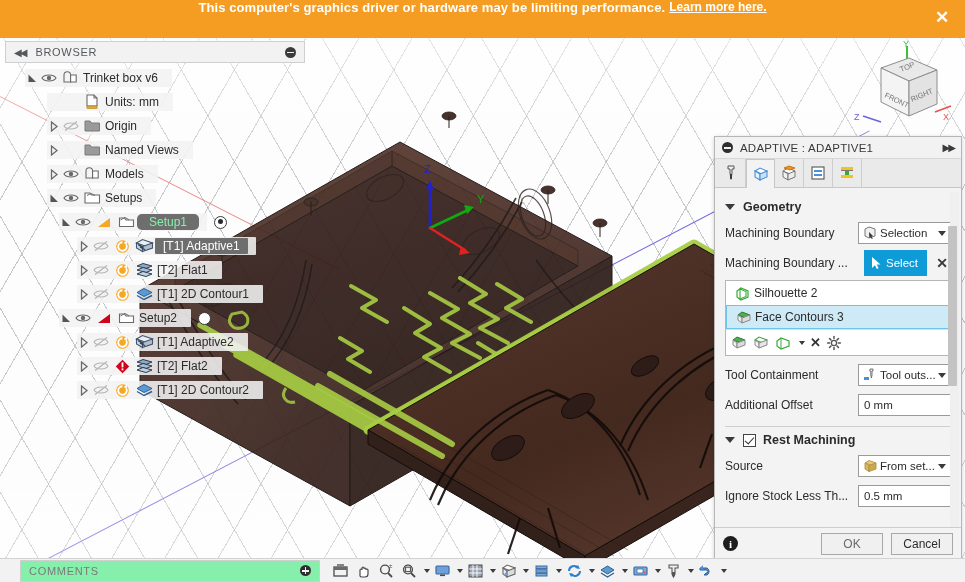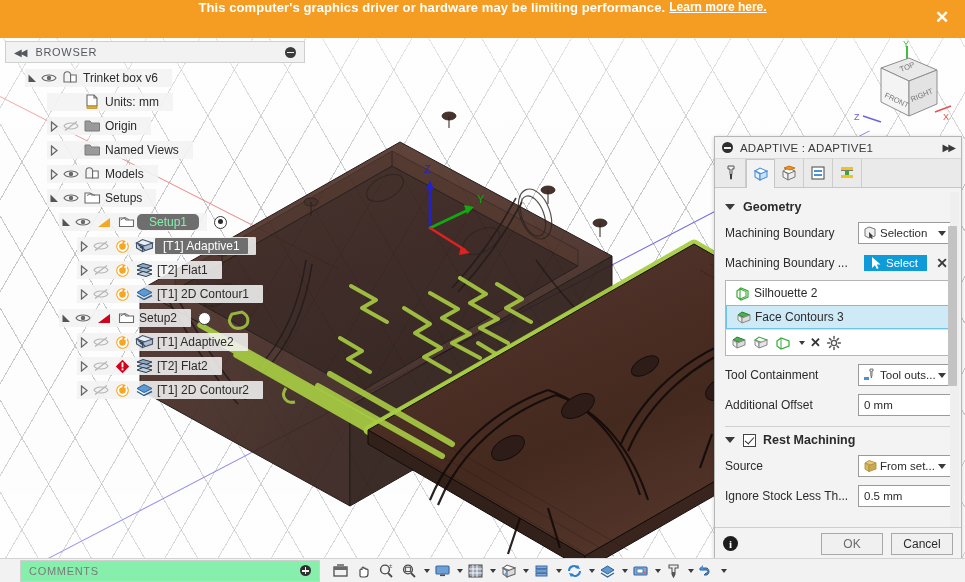--- a/index.html
+++ b/index.html
@@ -149,21 +149,21 @@
     width: 93px; height: 22px; background: #fff; border: 1px solid #9a9a9a;
     display: flex; align-items: center; padding: 0 4px; font-size: 11.5px; color: #2b2b2b; cursor: pointer;
   }
   .combo .ctext { flex: 1; white-space: nowrap; overflow: hidden; margin-left: 3px; }
   .combo .carr { width: 0; height: 0; border-left: 4px solid transparent; border-right: 4px solid transparent; border-top: 5px solid #3a3a3a; margin-left: 2px; }
   .textbox {
     width: 93px; height: 22px; background: #fff; border: 1px solid #9a9a9a;
     display: flex; align-items: center; padding: 0 5px; font-size: 11.5px; color: #2b2b2b; cursor: text;
   }
   .btn-select {
-    height: 16px; background: #0e9bd8; color: #fff; border: none; display: flex; align-items: center;
+    height: 26px; background: #0e9bd8; color: #fff; border: none; display: flex; align-items: center;
     padding: 0 9px 0 5px; font-size: 11.5px; cursor: pointer;
   }
   .x-btn { width: 18px; text-align: center; font-size: 14px; color: #3a3a3a; cursor: pointer; font-weight: bold; margin-left: 6px; }
 
   #sel-list { border: 1px solid #b5b5b5; background: #fff; margin-top: 2px; }
   .sel-item { display: flex; align-items: center; height: 24px; padding: 0 6px; font-size: 12px; color: #2b2b2b; cursor: pointer; }
   .sel-item.active { background: #cfeaf7; border: 1px solid #6ec3e8; }
   .sel-item .si-icon { width: 22px; display: flex; align-items: center; justify-content: center; flex: none; }
   #sel-toolbar { display: flex; align-items: center; height: 26px; padding: 0 5px; background: #fff; border-top: 1px solid #e0e0e0; }
   #sel-toolbar > * { margin-right: 5px; }

